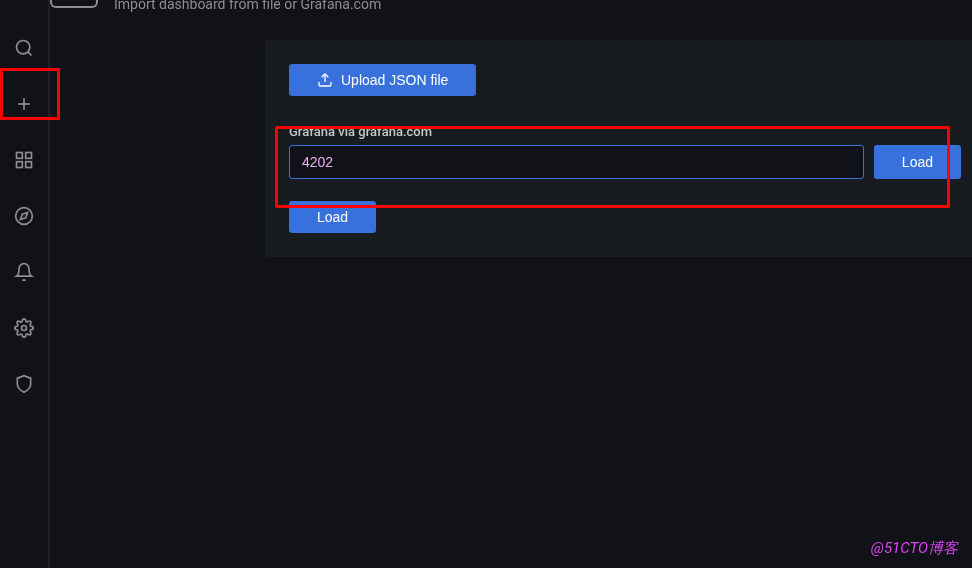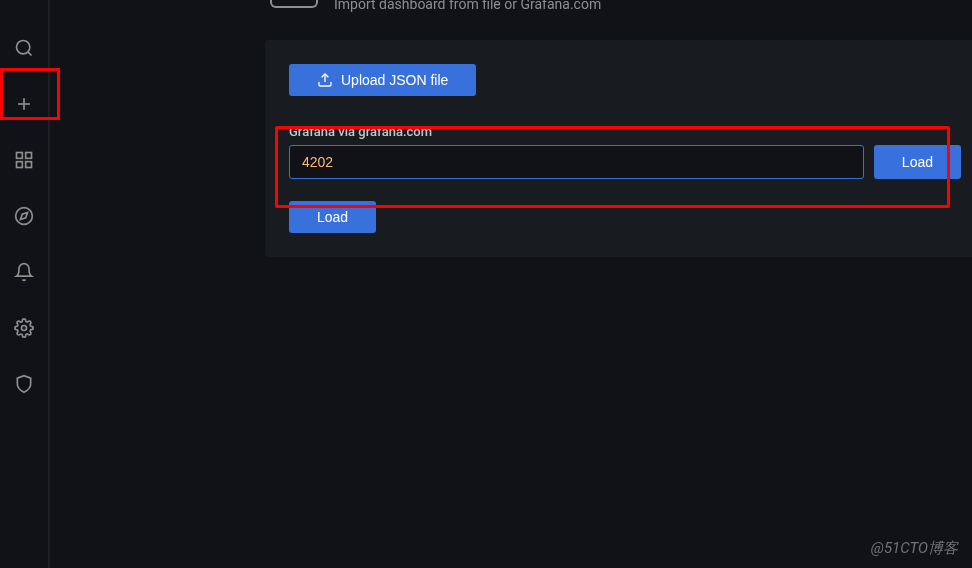--- a/index.html
+++ b/index.html
@@ -56,21 +56,20 @@
       position: absolute;
       left: 50px;
       top: 0;
       right: 0;
       height: 100%;
       background: #111217;
     }
     .header-area {
       display: flex;
       align-items: flex-start;
-      padding-left: 220px;
       padding-top: 0px;
       gap: 16px;
     }
     .header-icon-box {
       width: 48px;
       height: 20px;
       border: 2px solid #8e8e8e;
       border-top: none;
       border-radius: 0 0 6px 6px;
       display: flex;
@@ -122,21 +121,21 @@
       display: flex;
       gap: 10px;
       align-items: stretch;
     }
     .text-input {
       flex: 1;
       background: #111217;
       border: 1px solid #3871dc;
       border-radius: 3px;
       padding: 8px 12px;
-      color: #fdba74;
+      color: #f0abfc;
       font-size: 14px;
       outline: none;
     }
     .textarea-input {
       width: 100%;
       height: 206px;
       background: #111217;
       border: 1px solid #2c3235;
       border-radius: 3px;
       padding: 8px 12px;
@@ -157,21 +156,21 @@
       z-index: 10;
       border-radius: 2px;
     }
     .load-btn-bottom {
       margin-top: 22px;
     }
     .watermark {
       position: absolute;
       right: 14px;
       bottom: 10px;
-      color: #737373;
+      color: #d946ef;
       font-size: 15px;
       font-style: italic;
     }
     svg { display: block; }
   </style>
 </head>
 <body>
 
 <div class="sidebar">
   <div class="sidebar-item">

